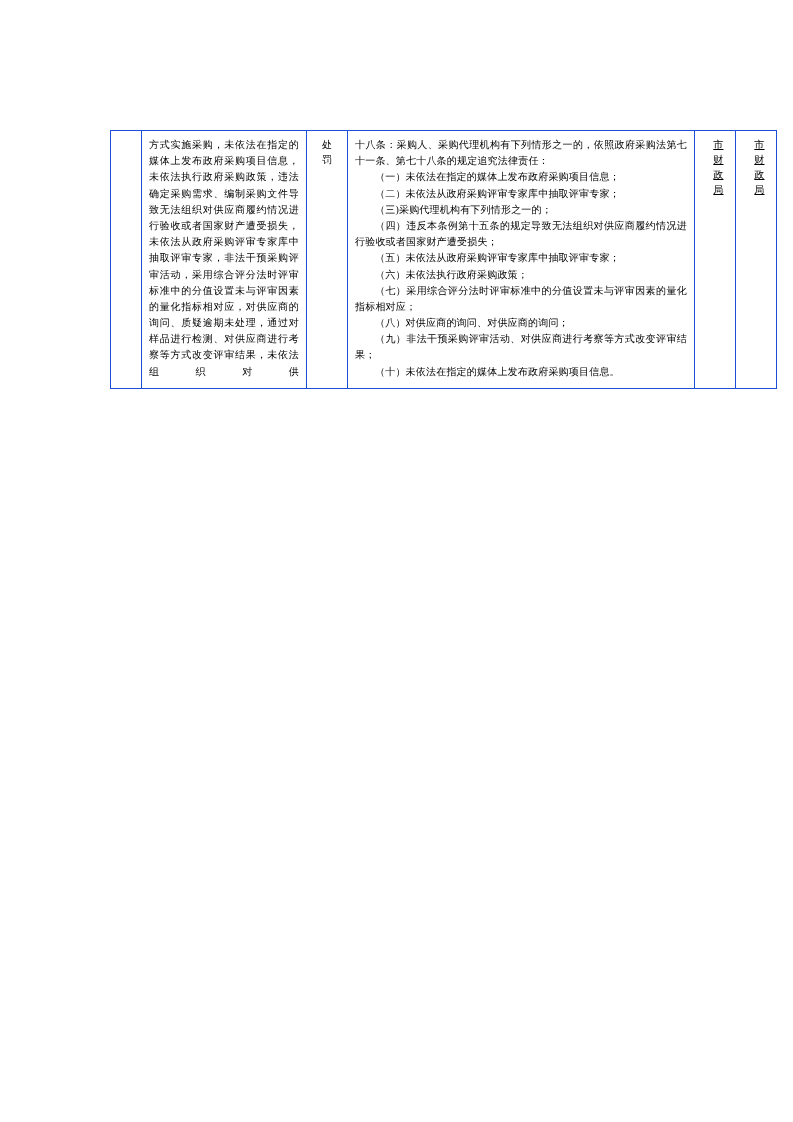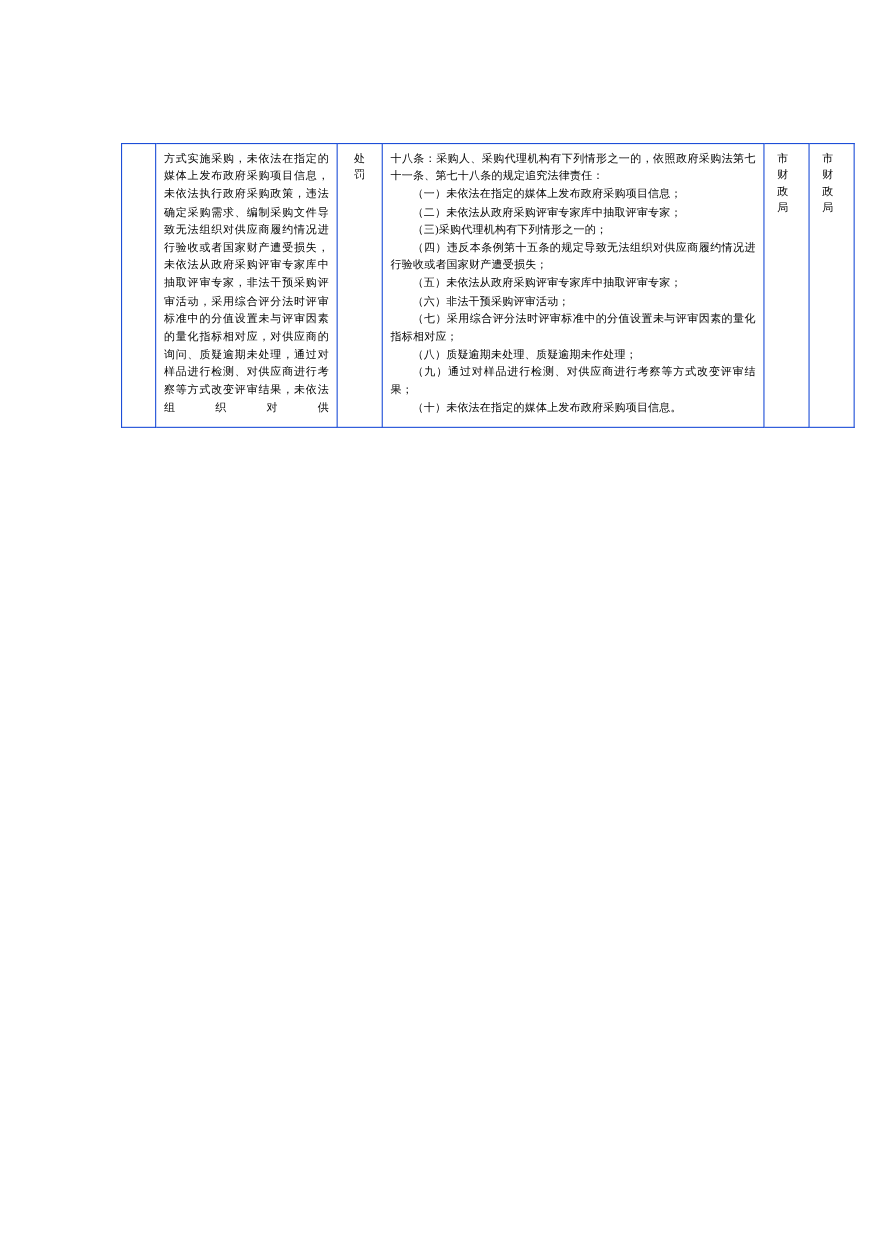--- a/index.html
+++ b/index.html
@@ -53,23 +53,24 @@
     text-align: center;
     padding-left: 3px;
     padding-right: 3px;
   }
   td.col-d {
     width: 332px;
     text-align: justify;
   }
   td.col-e, td.col-f {
     width: 26px;
-    text-align: left;
+    text-align: right;
     padding-left: 3px;
     padding-right: 3px;
+    text-decoration: underline;
   }
   .vtext {
     display: block;
     width: 17px;
     margin: 0 auto;
     line-height: 1.5;
     word-break: break-all;
   }
   .para {
     margin: 0;
@@ -98,24 +99,24 @@
           <td class="col-c">
             <span class="vtext">处罚</span>
           </td>
           <td class="col-d">
             <p class="para noindent">十八条：采购人、采购代理机构有下列情形之一的，依照政府采购法第七十一条、第七十八条的规定追究法律责任：</p>
             <p class="para">（一）未依法在指定的媒体上发布政府采购项目信息；</p>
             <p class="para">（二）未依法从政府采购评审专家库中抽取评审专家；</p>
             <p class="para">（三)采购代理机构有下列情形之一的；</p>
             <p class="para">（四）违反本条例第十五条的规定导致无法组织对供应商履约情况进行验收或者国家财产遭受损失；</p>
             <p class="para">（五）未依法从政府采购评审专家库中抽取评审专家；</p>
-            <p class="para">（六）非法干预采购评审活动；</p>
+            <p class="para">（六）未依法执行政府采购政策；</p>
             <p class="para">（七）采用综合评分法时评审标准中的分值设置未与评审因素的量化指标相对应；</p>
-            <p class="para">（八）质疑逾期未处理、质疑逾期未作处理；</p>
-            <p class="para">（九）通过对样品进行检测、对供应商进行考察等方式改变评审结果；</p>
+            <p class="para">（八）对供应商的询问、对供应商的询问；</p>
+            <p class="para">（九）非法干预采购评审活动、对供应商进行考察等方式改变评审结果；</p>
             <p class="para">（十）未依法在指定的媒体上发布政府采购项目信息。</p>
           </td>
           <td class="col-e">
             <span class="vtext">市财政局</span>
           </td>
           <td class="col-f">
             <span class="vtext">市财政局</span>
           </td>
         </tr>
       </tbody>

